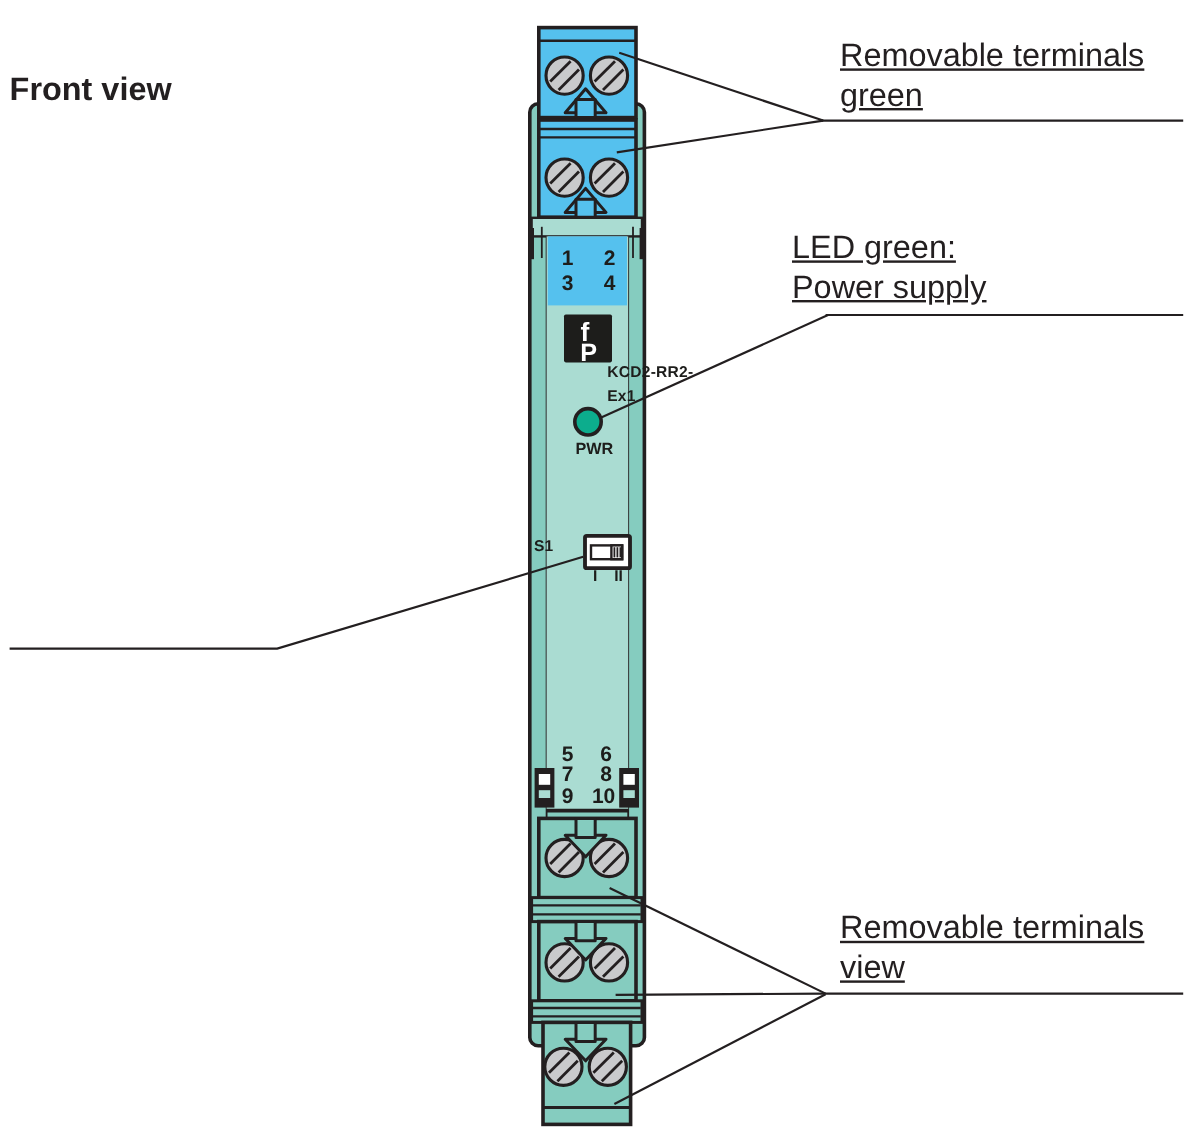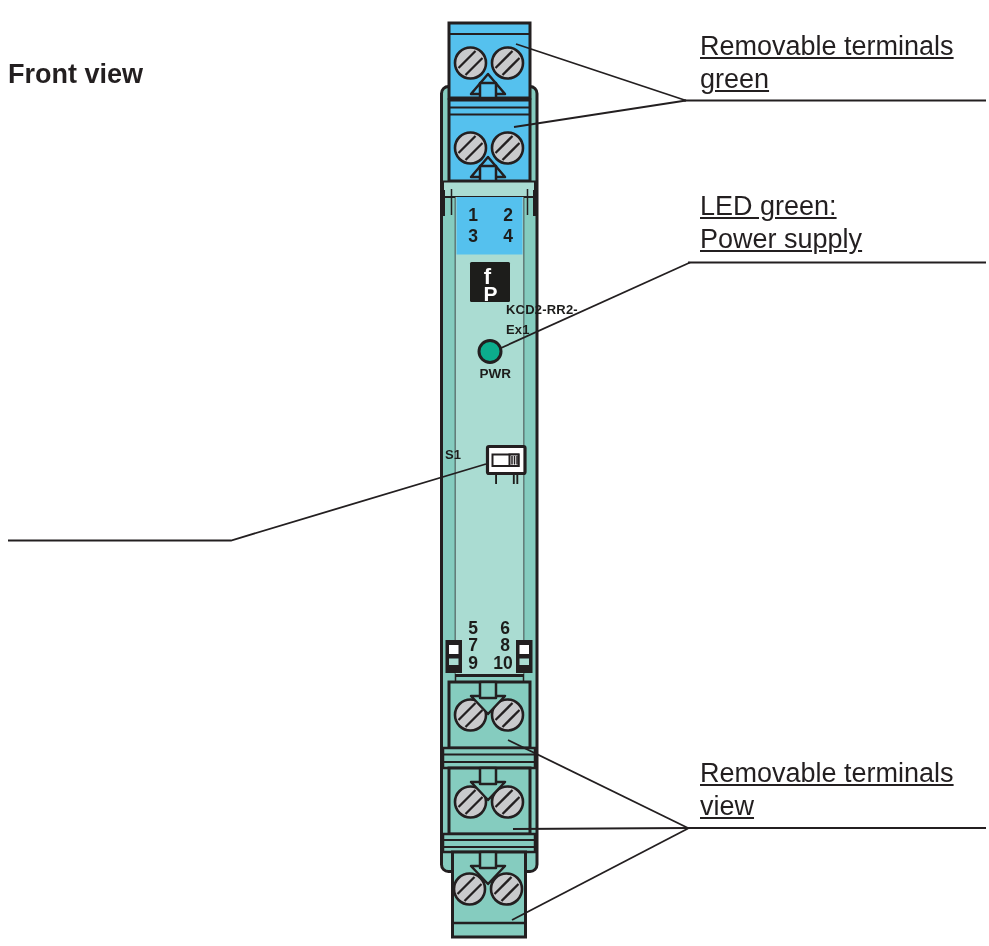--- a/index.html
+++ b/index.html
@@ -146,21 +146,21 @@
     </g>
   </svg>
 
   <div class="txt fig-title" style="left:8px;top:24px">Front view</div>
 
   <div class="txt ann" style="left:700px;top:30px">
     <div>Removable terminals</div>
     <div>green</div>
   </div>
 
-  <div class="txt ann" style="left:700px;top:190px">
+  <div class="txt ann" style="left:660px;top:190px">
     <div>LED green:</div>
     <div>Power supply</div>
   </div>
 
 
   <div class="txt ann" style="left:700px;top:757px">
     <div>Removable terminals</div>
     <div>view</div>
   </div>
 

